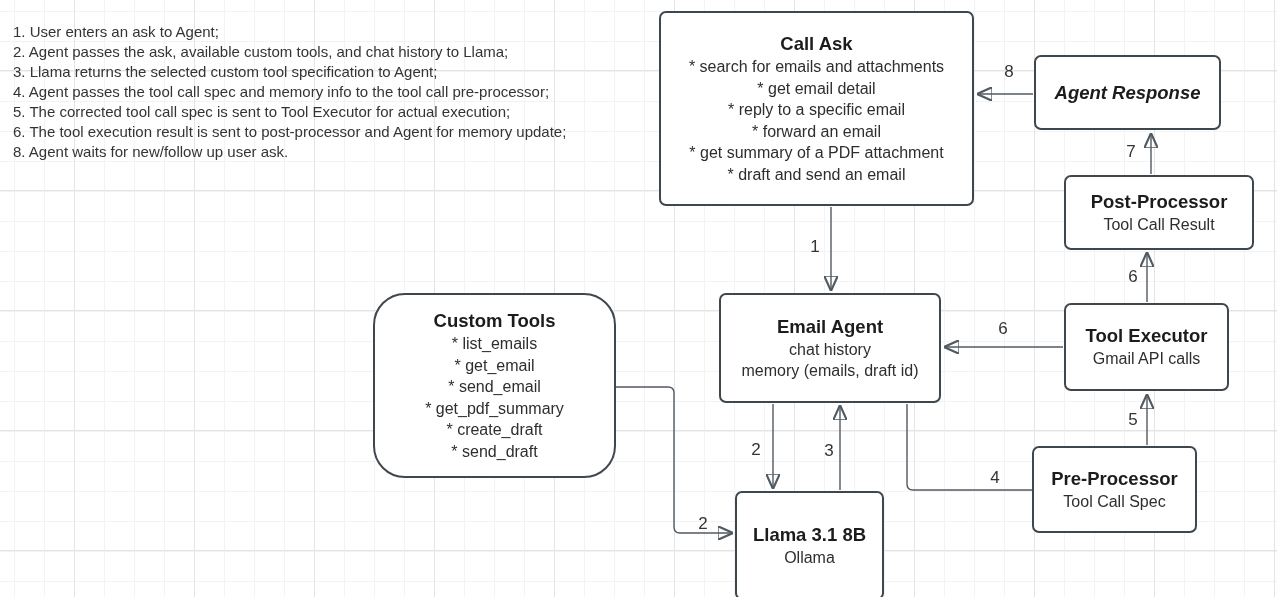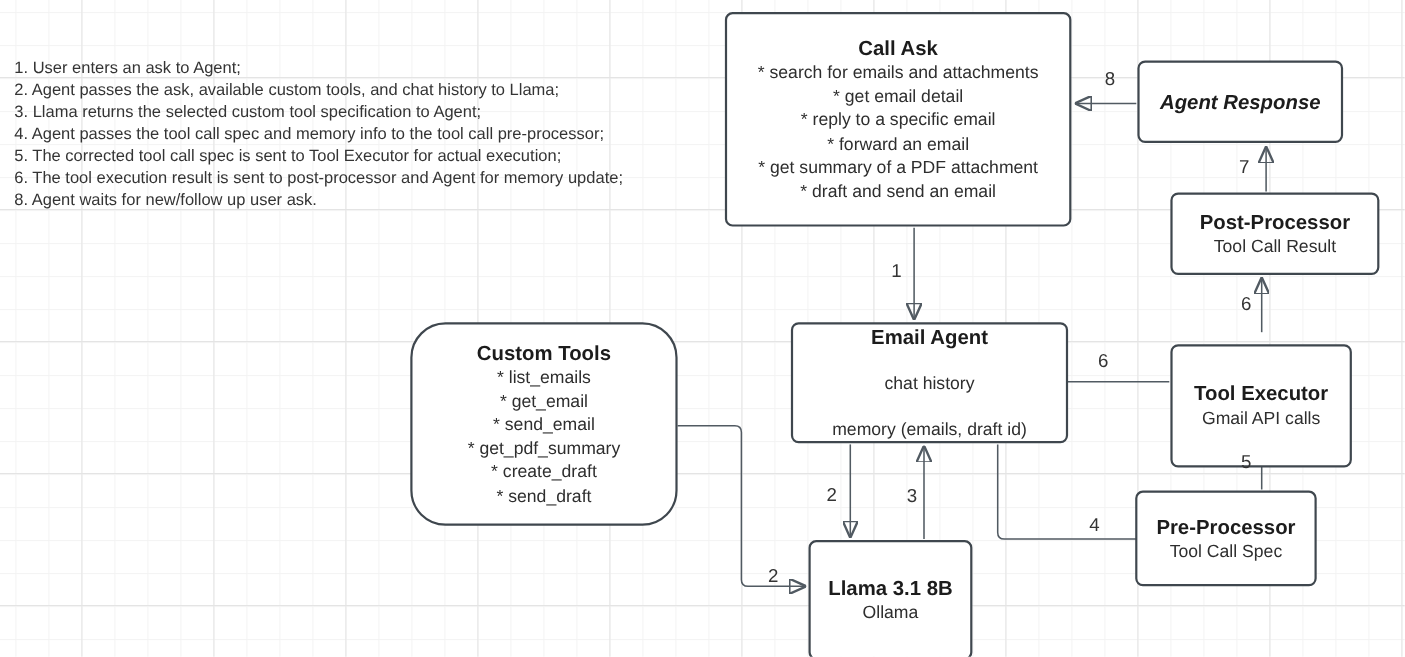--- a/index.html
+++ b/index.html
@@ -17,21 +17,21 @@
       linear-gradient(to right, #e4e4e4 1px, transparent 1px),
       linear-gradient(to bottom, #e4e4e4 1px, transparent 1px),
       linear-gradient(to right, #f3f3f3 1px, transparent 1px),
       linear-gradient(to bottom, #f3f3f3 1px, transparent 1px);
     background-size: 120px 120px, 120px 120px, 30px 30px, 30px 30px;
     background-position: 74px 0px, 0px 70px, 14px 0px, 0px 11px;
   }
 
   .instructions {
     position: absolute;
-    left: 13px; top: 52px;
+    left: 13px; top: 22px;
     font-size: 15px;
     line-height: 20px;
     color: #343434;
     white-space: nowrap;
   }
 
   .edges { position: absolute; left: 0; top: 0; width: 1277px; height: 597px; }
   .edges path { fill: none; stroke: #515a62; stroke-width: 1.4; }
 
   .node {
@@ -52,23 +52,23 @@
   .node .title {
     font-weight: bold;
     font-size: 18.5px;
     color: #1c1c1c;
     line-height: 24px;
   }
 
   .n-user-ask      { left: 659px; top: 11px;  width: 315px; height: 195px; }
   .n-agent-resp    { left: 1034px; top: 55px; width: 187px; height: 75px; font-style: italic; }
   .n-post-proc     { left: 1064px; top: 175px; width: 190px; height: 75px; }
-  .n-tool-exec     { left: 1064px; top: 303px; width: 165px; height: 112px; margin-top: 10px; }
+  .n-tool-exec     { left: 1064px; top: 303px; width: 165px; height: 88px; }
   .n-pre-proc      { left: 1032px; top: 446px; width: 165px; height: 87px; }
-  .n-email-agent   { left: 719px; top: 293px;  width: 252px; height: 110px; justify-content: space-between; }
+  .n-email-agent   { left: 719px; top: 293px;  width: 222px; height: 110px; }
   .n-custom-tools  { left: 373px; top: 293px;  width: 243px; height: 185px; border-radius: 32px; }
   .n-llama         { left: 735px; top: 491px;  width: 149px; height: 109px; }
 
   .edge-label {
     position: absolute;
     transform: translate(-50%, -50%);
     font-size: 17px;
     color: #343434;
     background: transparent;
   }

